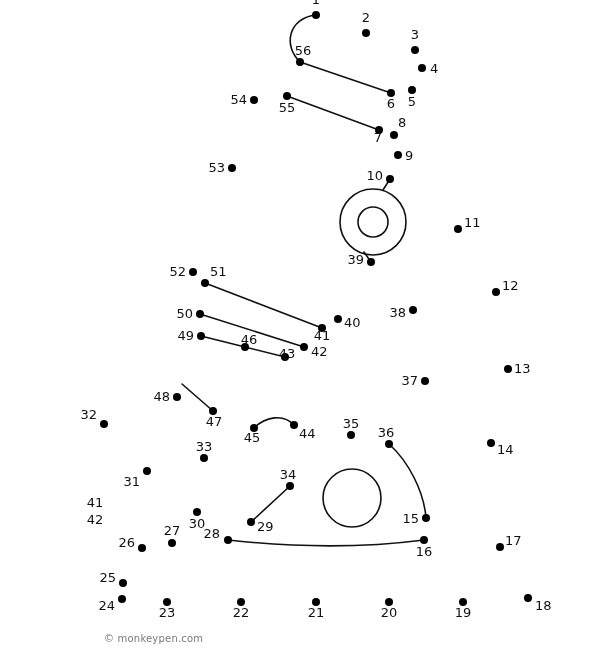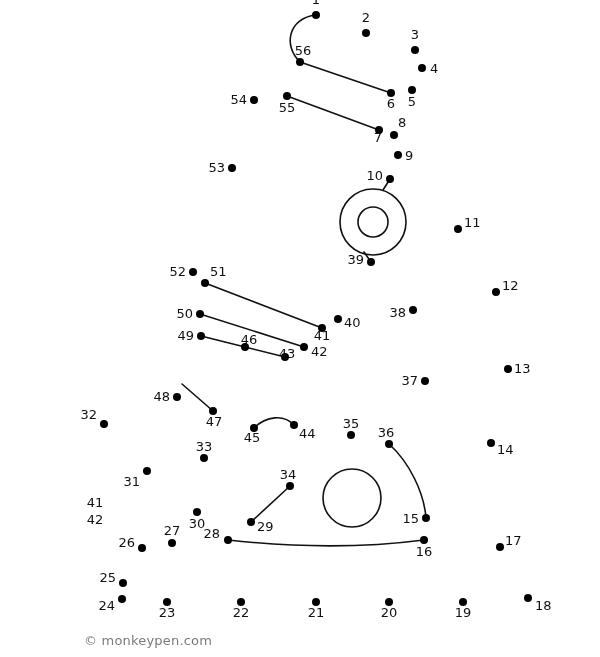--- a/index.html
+++ b/index.html
@@ -47,24 +47,24 @@
     stroke: #111111;
     stroke-width: 1.6;
   }
   .orphan-label {
     font-family: "DejaVu Sans", sans-serif;
     font-size: 13px;
     fill: #111111;
   }
   #watermark {
     position: absolute;
-    left: 84px;
+    left: 104px;
     top: 633px;
     font-family: "DejaVu Sans", sans-serif;
-    font-size: 13px;
+    font-size: 10px;
     color: #7b7b7b;
     letter-spacing: 0.2px;
     white-space: nowrap;
     user-select: none;
   }
 </style>
 </head>
 <body>
 
 <div id="puzzle-page">

